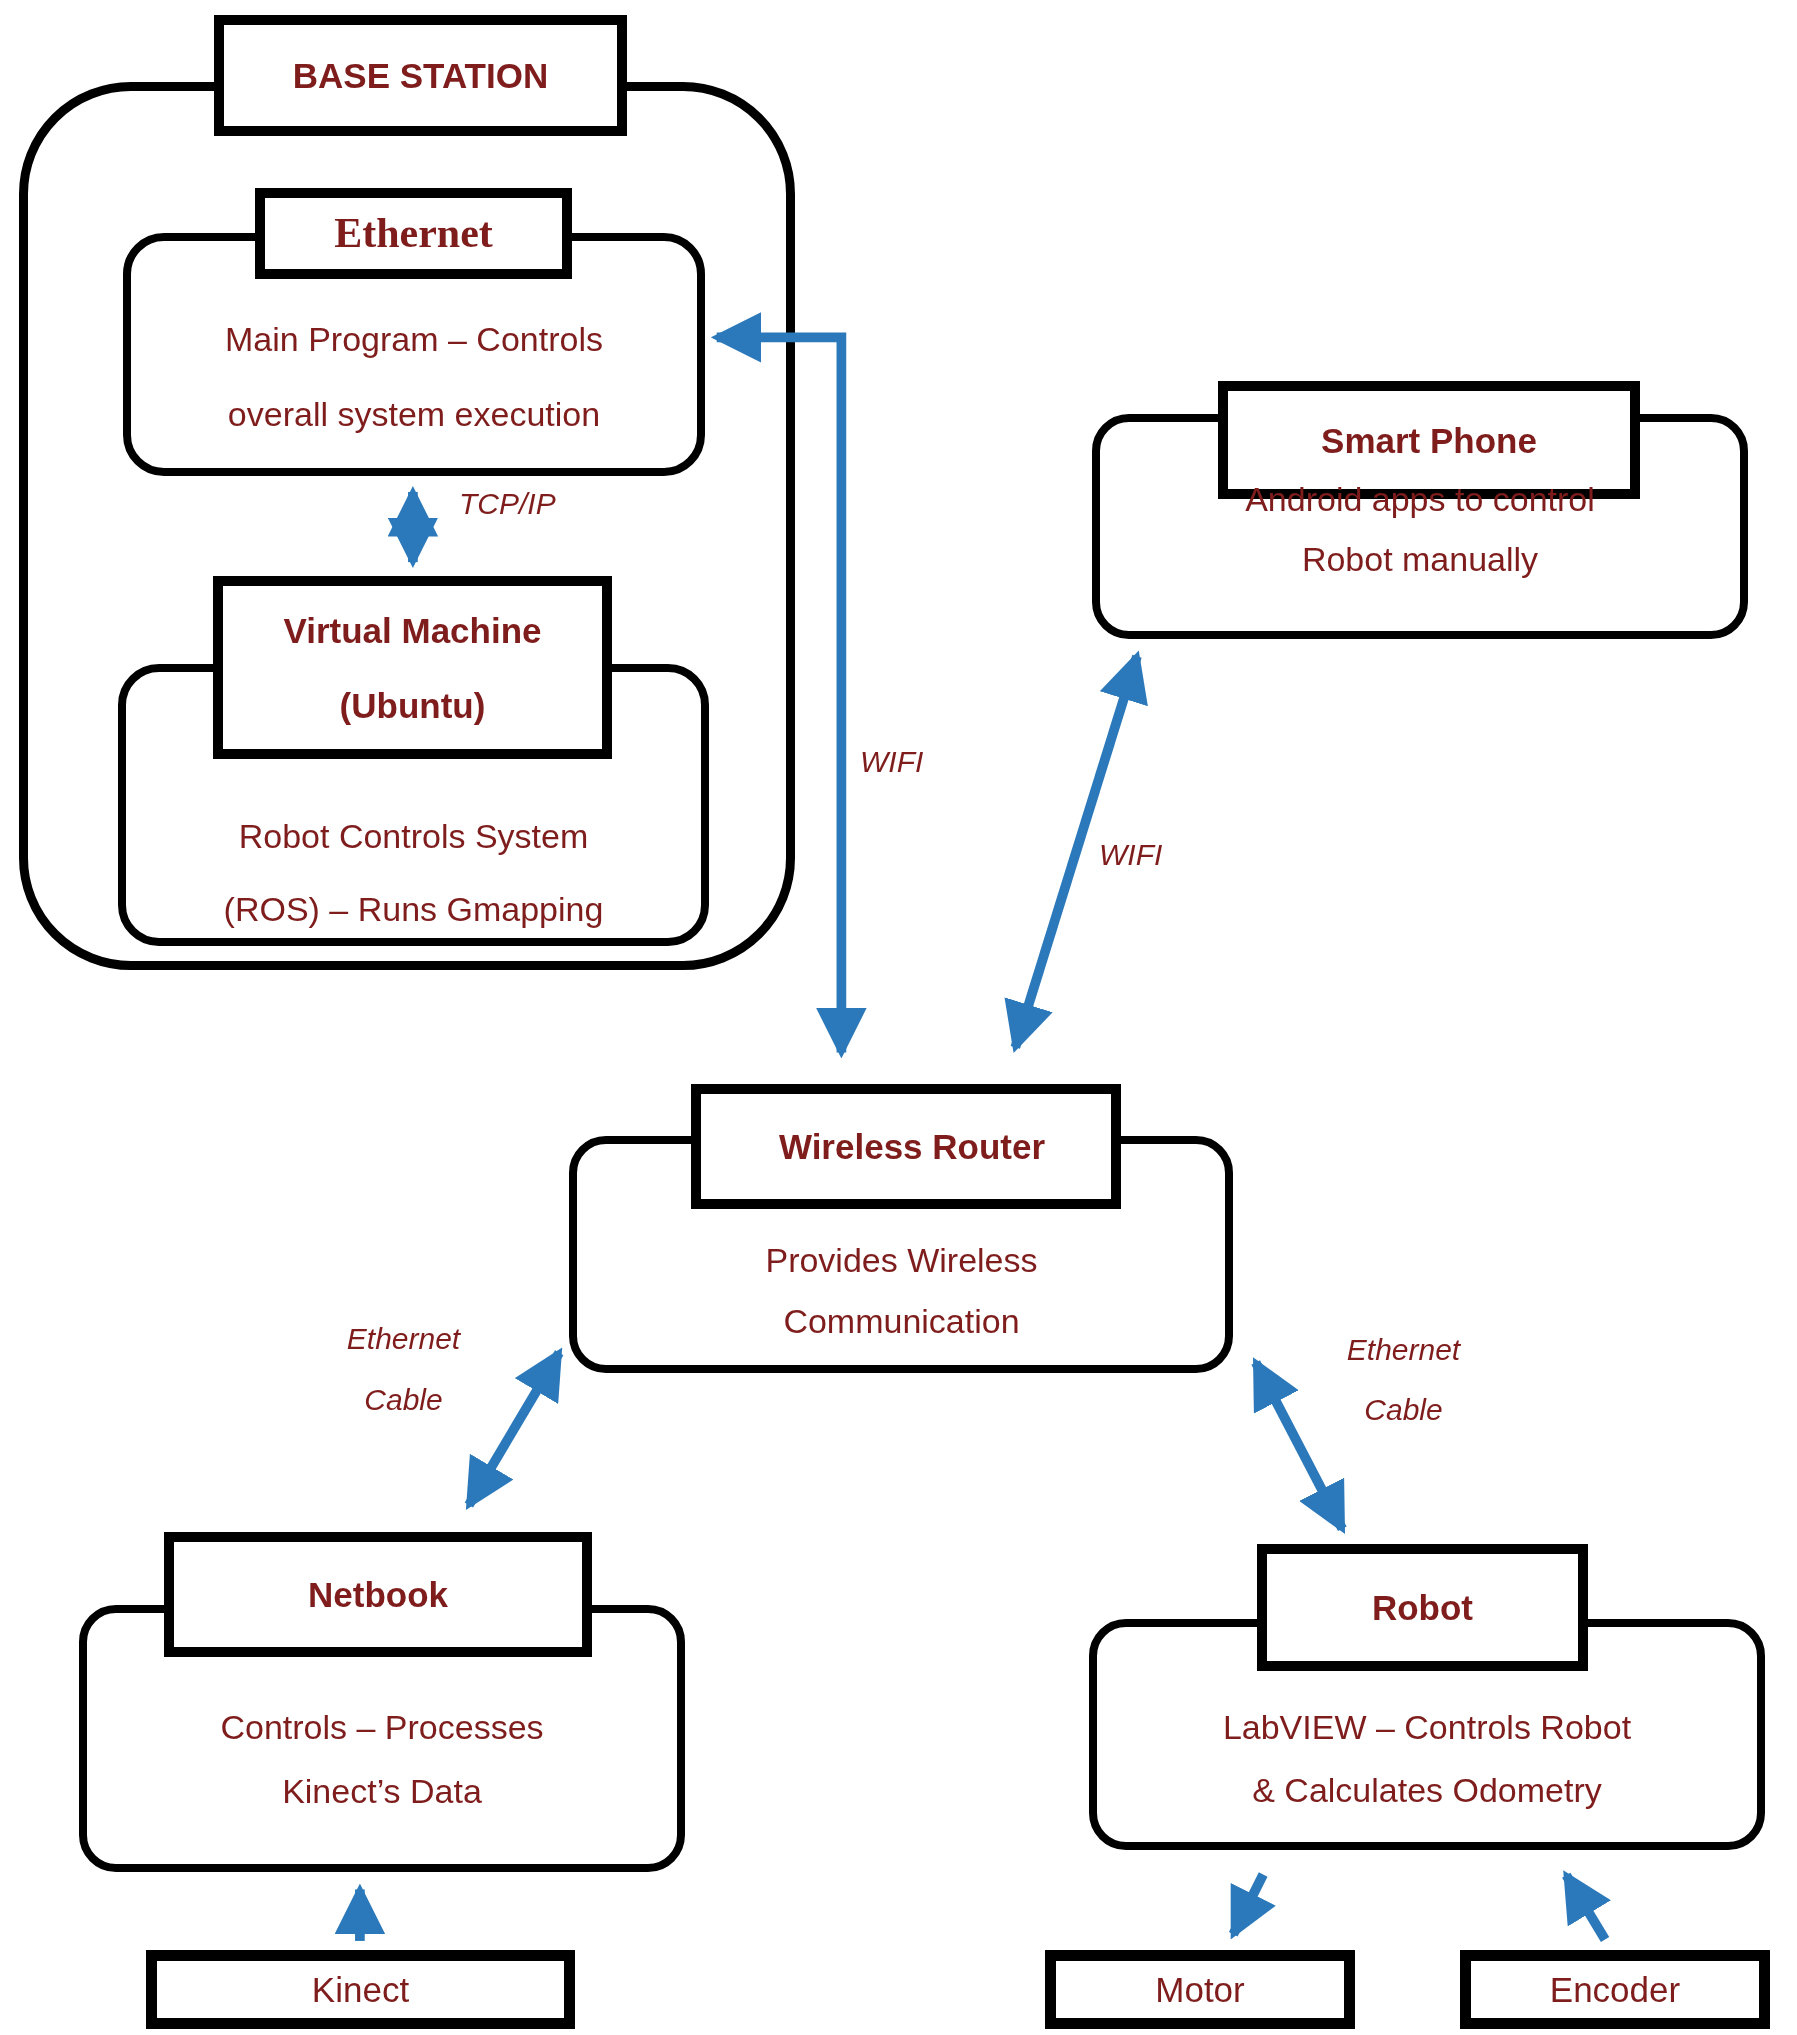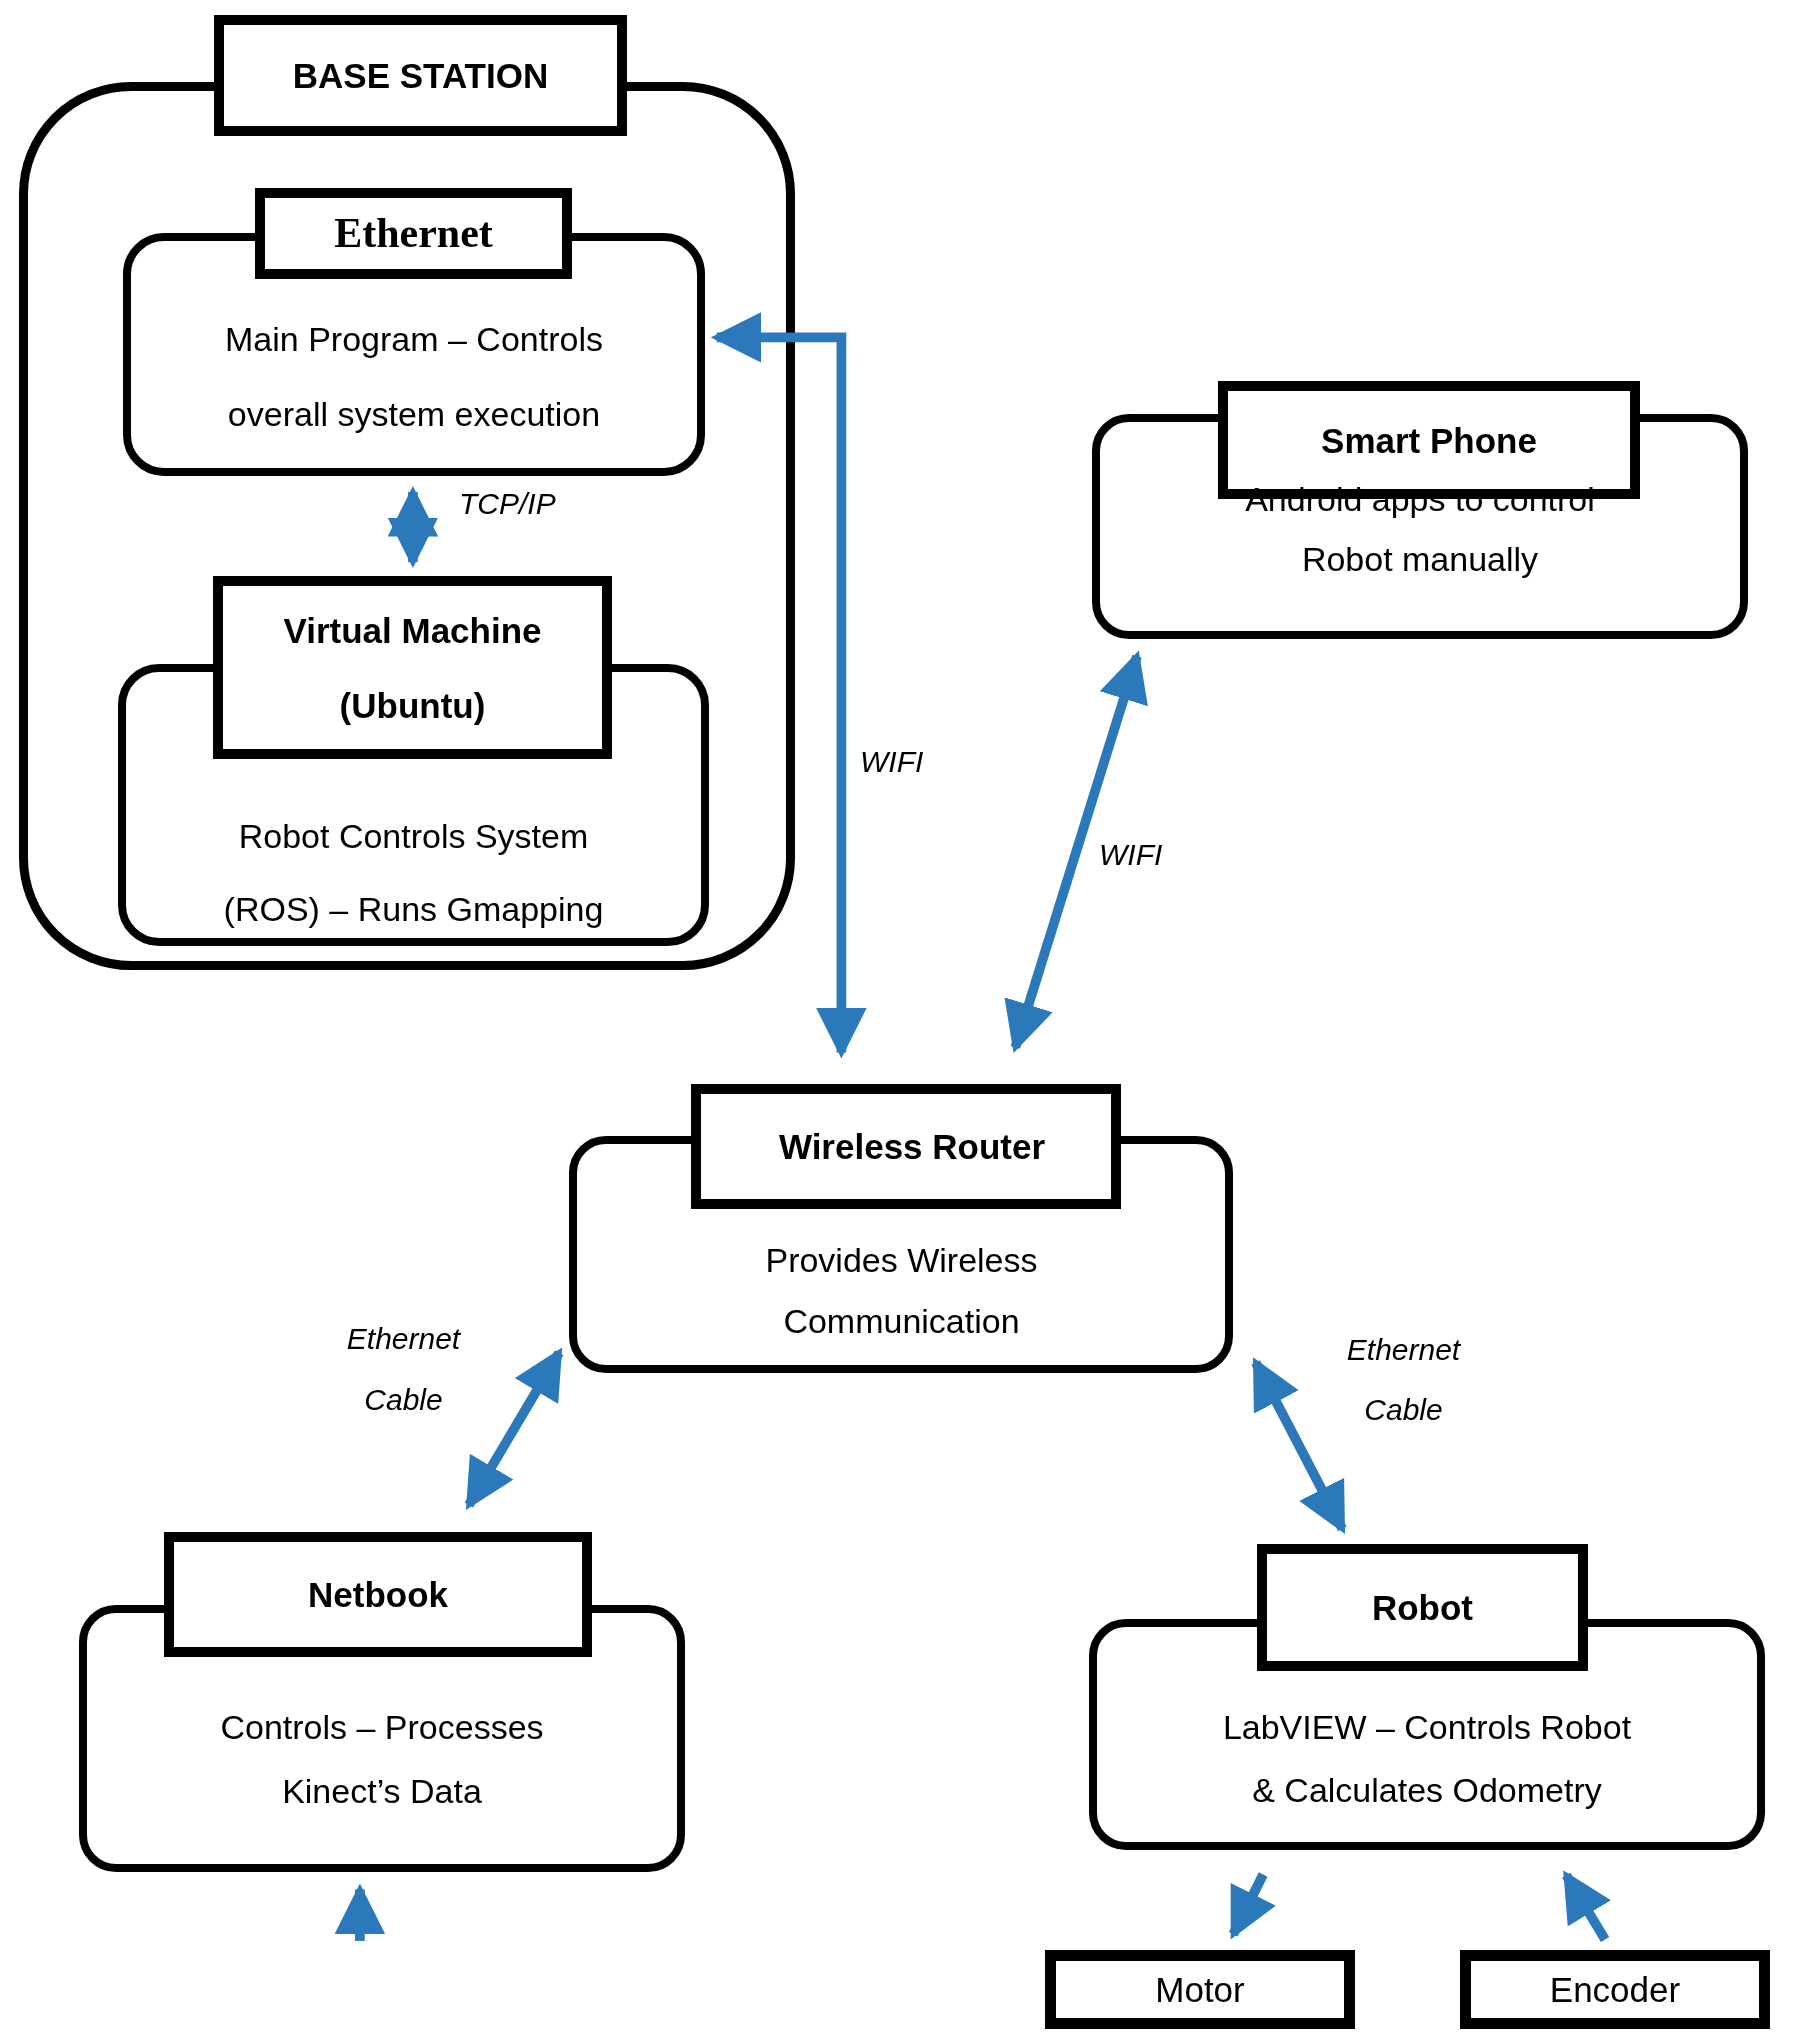--- a/index.html
+++ b/index.html
@@ -1,19 +1,19 @@
 <!DOCTYPE html>
 <html style="font-size:12px"><head>
 <meta charset="utf-8">
 <title>Diagram</title>
 <style>
   html,body{margin:0;padding:0;background:#ffffff;}
   .canvas{
     position:relative;width:1797px;height:2035px;background:#ffffff;
-    font-family:"Liberation Sans", sans-serif;color:#000000;overflow:hidden;
+    font-family:"Liberation Sans", sans-serif;color:#7f1d1d;overflow:hidden;
   }
   .group{
     position:absolute;background:#ffffff;border:8.2px solid #000;
     border-radius:41px;box-sizing:border-box;
   }
   .outer-group{border-width:9px;border-radius:112px;}
   .titlebox{
     position:absolute;background:#ffffff;border:10.5px solid #000;
     box-sizing:border-box;display:flex;flex-direction:column;align-items:center;
     justify-content:center;text-align:center;font-weight:bold;font-size:35px;
@@ -101,20 +101,23 @@
 
   <div class="group" style="left:79px;top:1605px;width:606px;height:267px;border-radius:37px;"></div>
   <div class="titlebox" style="left:164px;top:1532px;width:428px;height:125px;">
     <span class="tline">Netbook</span>
   </div>
   <div class="bodytext" style="left:94px;top:1695px;width:576px;line-height:64px;">
     <div>Controls – Processes</div>
     <div>Kinect’s Data</div>
   </div>
 
+  <div class="simplebox" style="left:146px;top:1950px;width:429px;height:79px;">
+    <span>Kinect</span>
+  </div>
 
   <div class="group" style="left:1089px;top:1619px;width:676px;height:231px;border-radius:37px;"></div>
   <div class="titlebox" style="left:1257px;top:1544px;width:331px;height:127px;">
     <span class="tline">Robot</span>
   </div>
   <div class="bodytext" style="left:1104px;top:1696px;width:646px;line-height:63px;">
     <div>LabVIEW – Controls Robot</div>
     <div>&amp; Calculates Odometry</div>
   </div>
 

